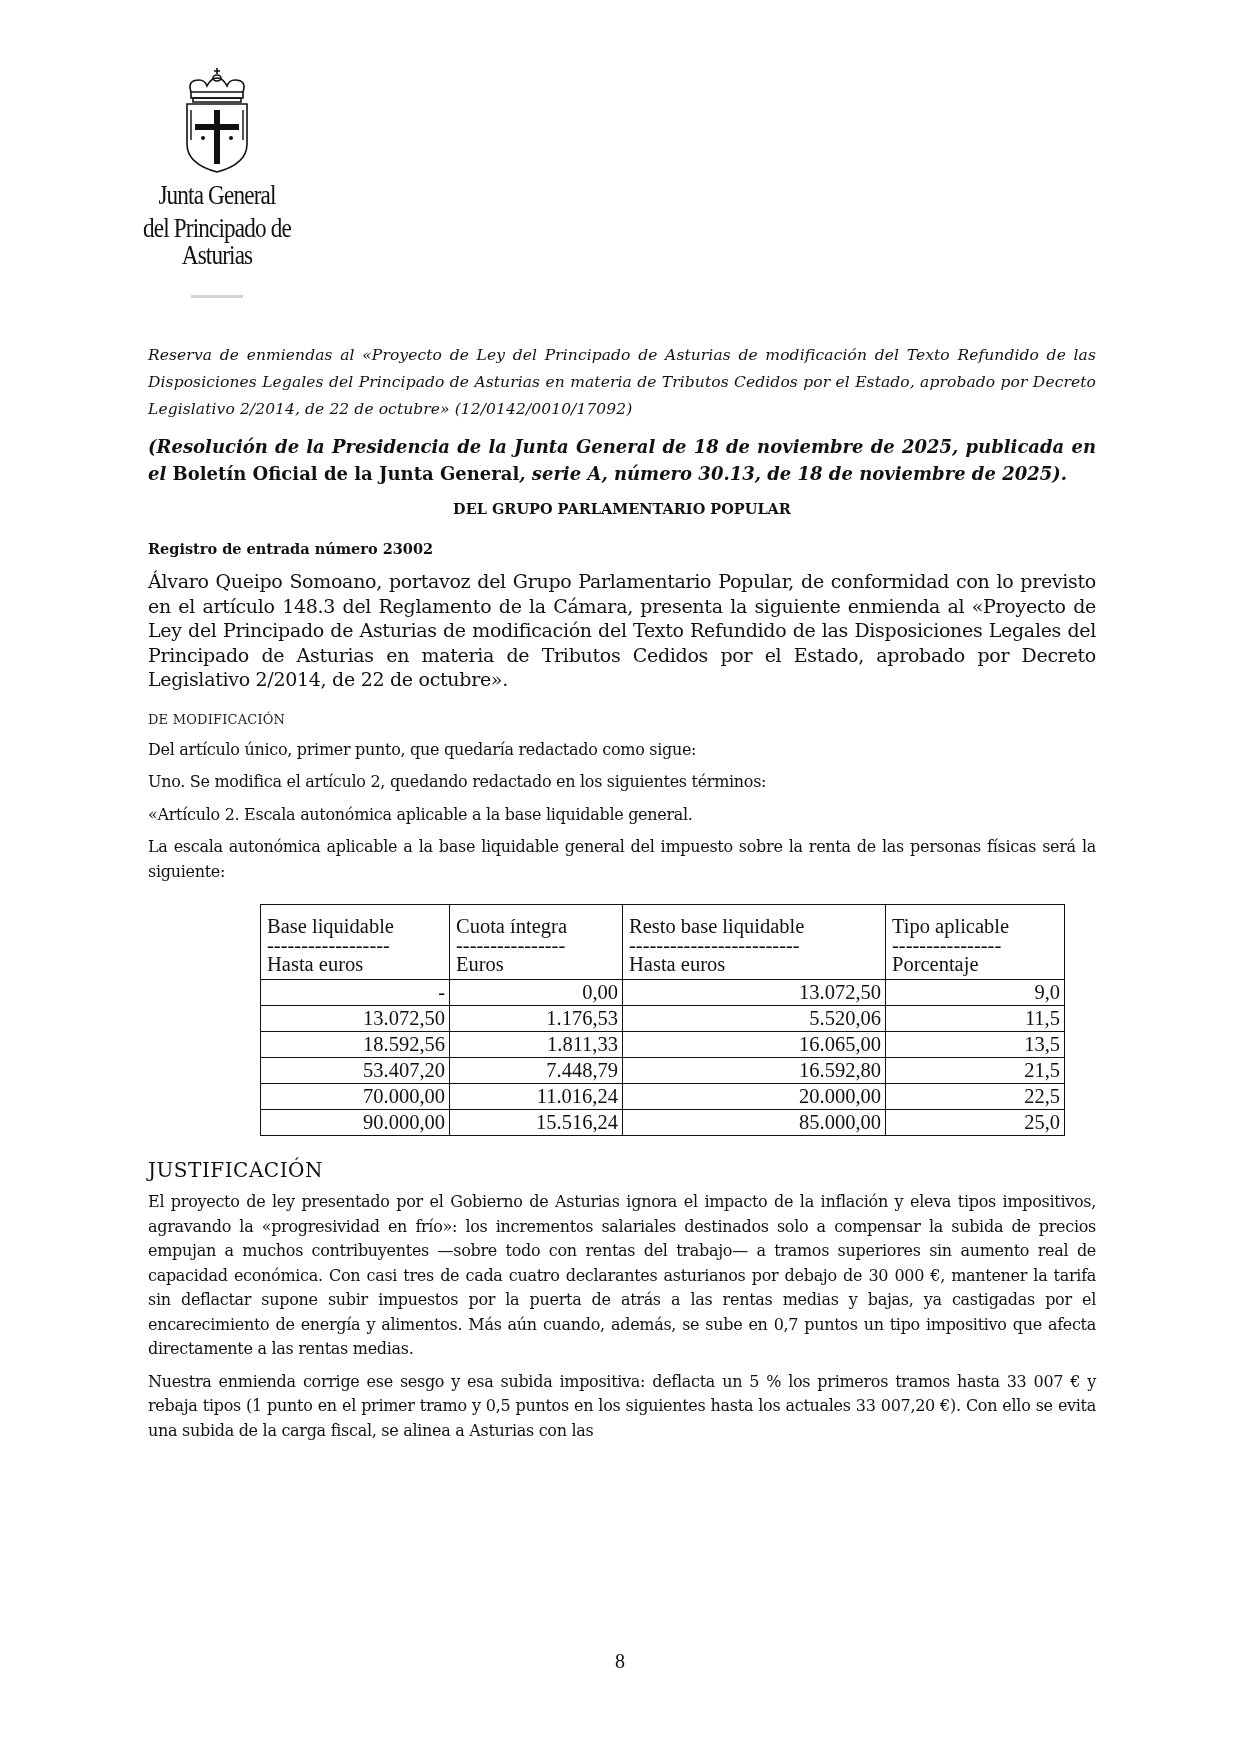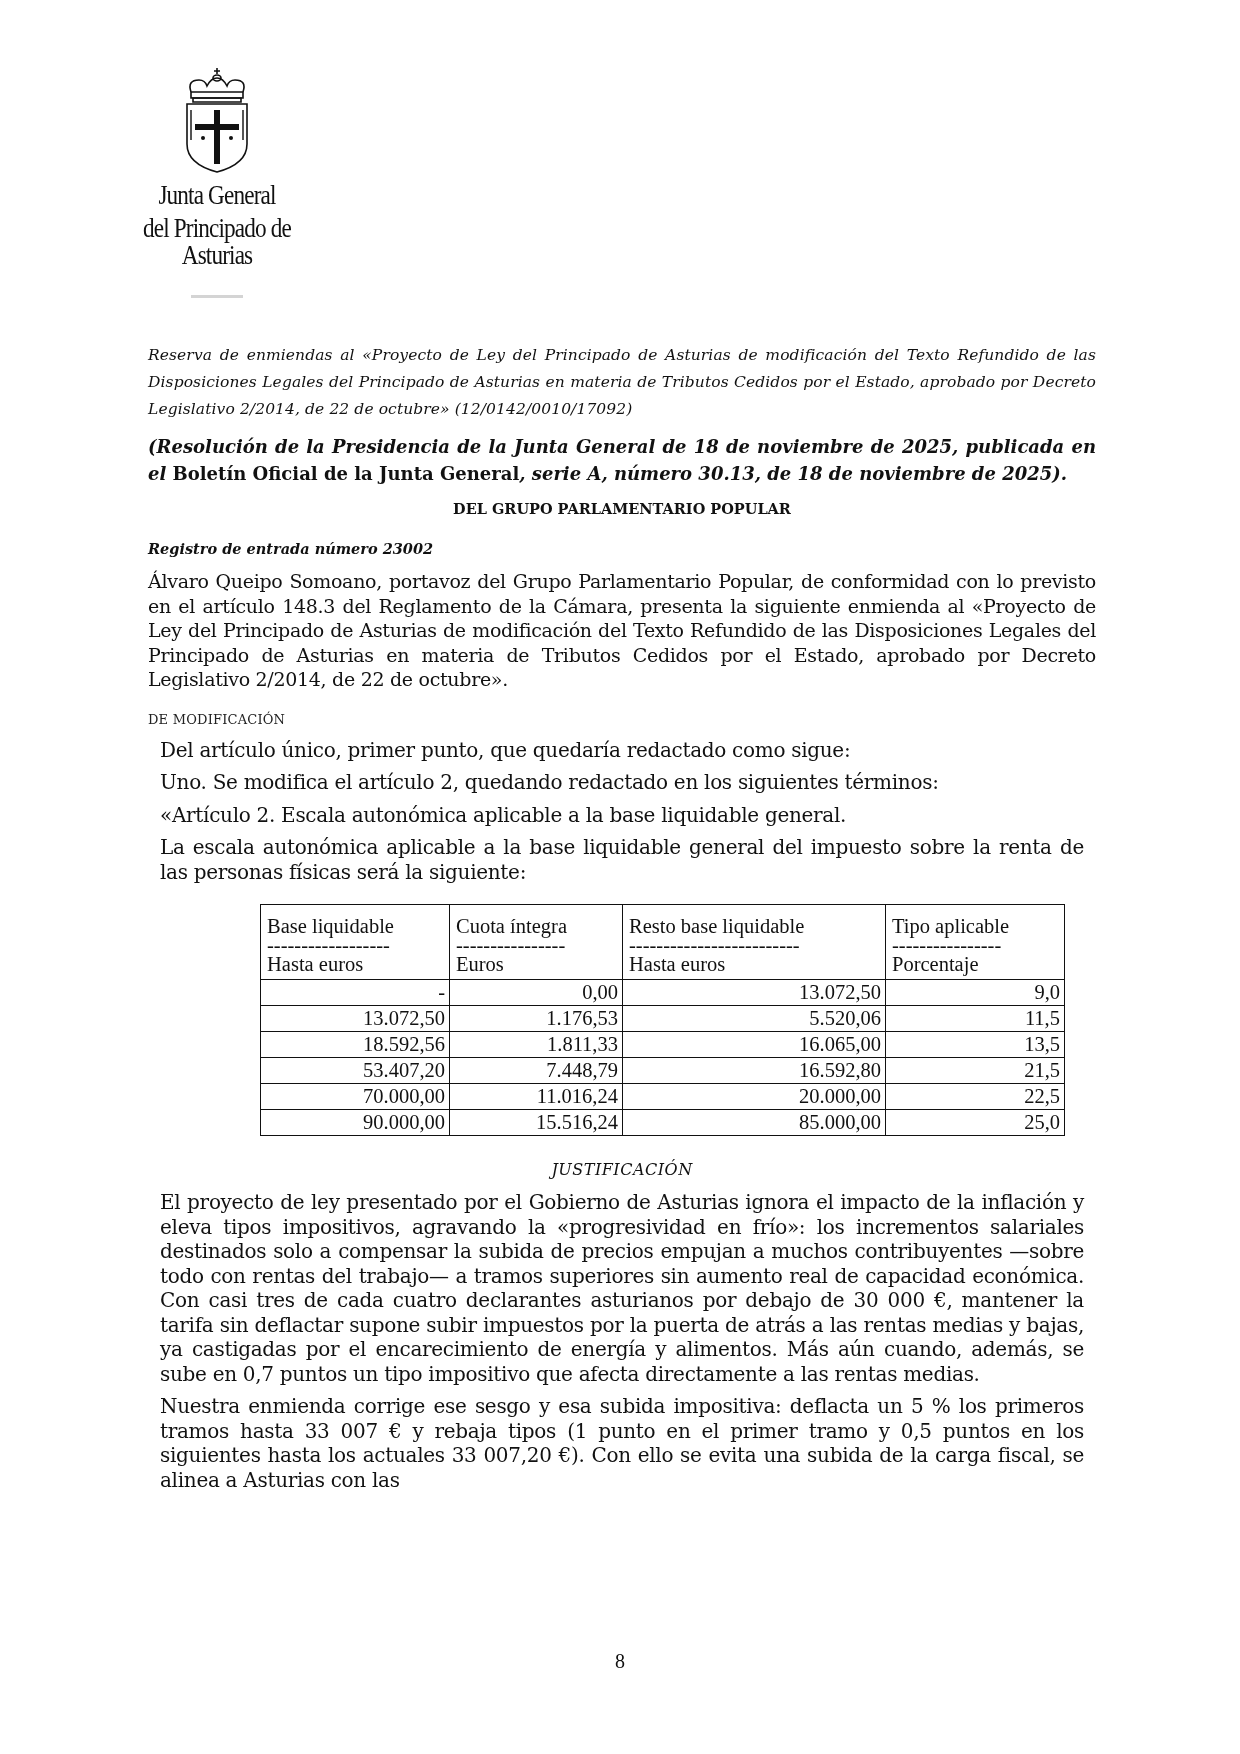--- a/index.html
+++ b/index.html
@@ -7,32 +7,32 @@
   .logo { position: absolute; left: 92px; top: 66px; width: 250px; text-align: center; }
   .crest { width: 80px; height: 110px; margin: 0 auto; display: block; }
   .logo-text { font-family: "Liberation Serif", serif; font-size: 27px; line-height: 27px; letter-spacing: -1px; color: #111; margin-top: 6px; transform: scaleX(0.86); transform-origin: center; }
   .logo-rule { width: 52px; height: 3px; background: #d4d4d4; margin: 26px auto 0; }
   .page { position: absolute; left: 148px; top: 342px; width: 948px; }
   .serif { font-family: "DejaVu Serif", serif; }
   .heading-it { font-style: italic; font-size: 15.5px; line-height: 27px; text-align: justify; letter-spacing: 0.1px; margin: 0; }
   .resolution { font-size: 18px; line-height: 27px; margin: 10px 0 0; font-weight: bold; text-align: justify; }
   .resolution i { font-style: italic; }
   .group { text-align: center; font-size: 14.5px; font-weight: bold; margin: 10px 0 0; line-height: 24px; }
-  .registro { font-style: italic; font-weight: bold; font-size: 14.5px; margin: 16px 0 0; line-height: 24px; }
+  .registro { font-weight: bold; font-size: 14.5px; margin: 16px 0 0; line-height: 24px; }
   .body-text { font-size: 19px; line-height: 24.5px; text-align: justify; margin: 8px 0 0; letter-spacing: -0.3px; }
   .small-caps-label { font-size: 13px; margin: 18px 0 0; letter-spacing: 0.2px; line-height: 20px; color: #222; }
-  .para { font-size: 20px; line-height: 24.5px; margin: 8px 12px 0; letter-spacing: -0.3px; text-align: justify; }
+  .para { font-size: 16px; line-height: 24.5px; margin: 8px 0 0; letter-spacing: -0.3px; text-align: justify; }
   .table-wrap { margin: 20px 0 0 73px; padding-left: 39px; }
   table.escala { border-collapse: collapse; font-family: "Liberation Serif", serif; font-size: 20.5px; color: #111; }
   table.escala td, table.escala th { border: 1.5px solid #111; padding: 0 4px; }
   table.escala th { font-weight: normal; text-align: left; vertical-align: top; padding: 8px 6px 2px; line-height: 26px; }
   table.escala td { text-align: right; height: 25px; line-height: 25px; }
   .c1 { width: 176px; } .c2 { width: 160px; } .c3 { width: 250px; } .c4 { width: 166px; }
   .dashes { letter-spacing: 0; display: block; line-height: 12px; }
-  .justif { text-align: center; font-size: 16px; margin: 22px 0 0; letter-spacing: 0.5px; line-height: 24px; font-style: italic; }
+  .justif { font-size: 20px; margin: 22px 0 0; letter-spacing: 0.5px; line-height: 24px; }
   .page-number { position: absolute; left: 0; width: 1240px; top: 1650px; text-align: center; font-family: "Liberation Serif", serif; font-size: 20px; }
 </style>
 </head>
 <body>
 
 <div class="logo">
   <svg class="crest" viewBox="0 0 80 110">
     <g fill="none" stroke="#111" stroke-width="1.6">
       <path d="M40 2 v6 M37 5 h6"></path>
       <ellipse cx="40" cy="12" rx="4" ry="3"></ellipse>

